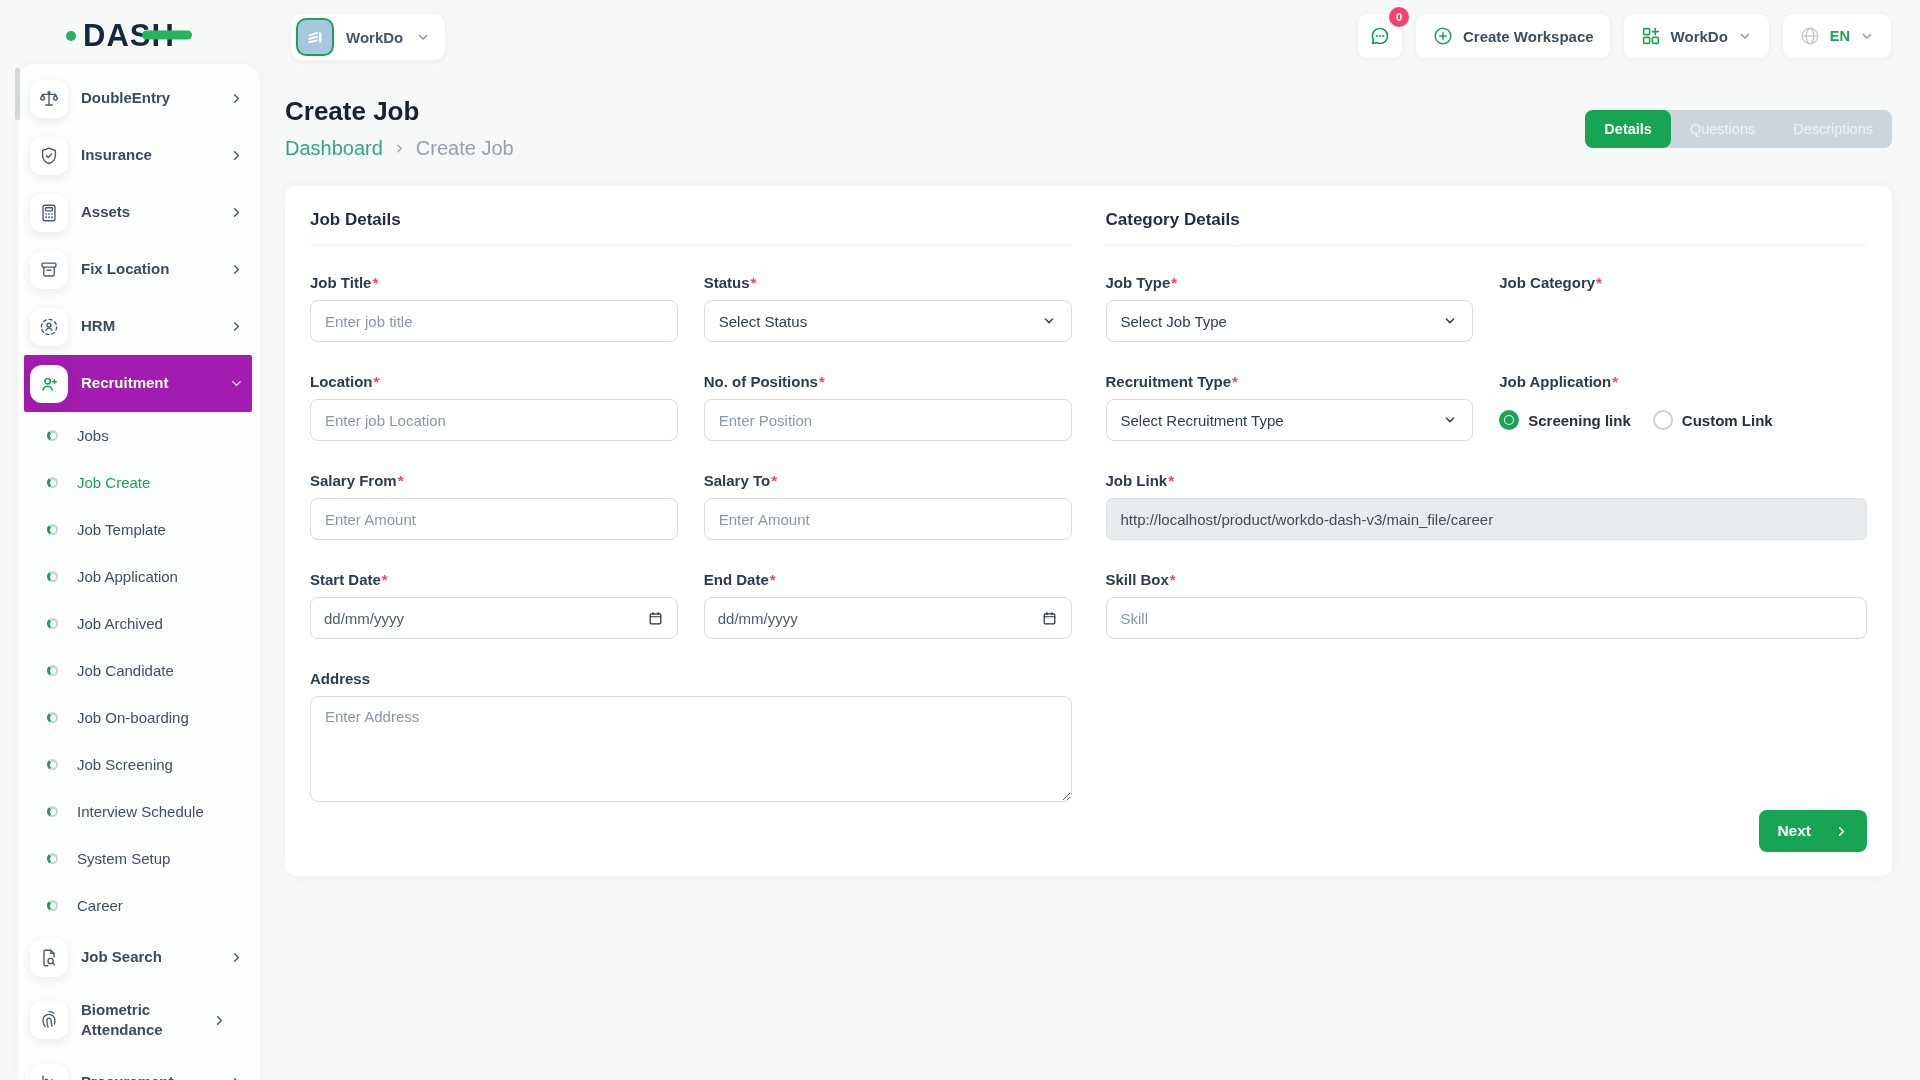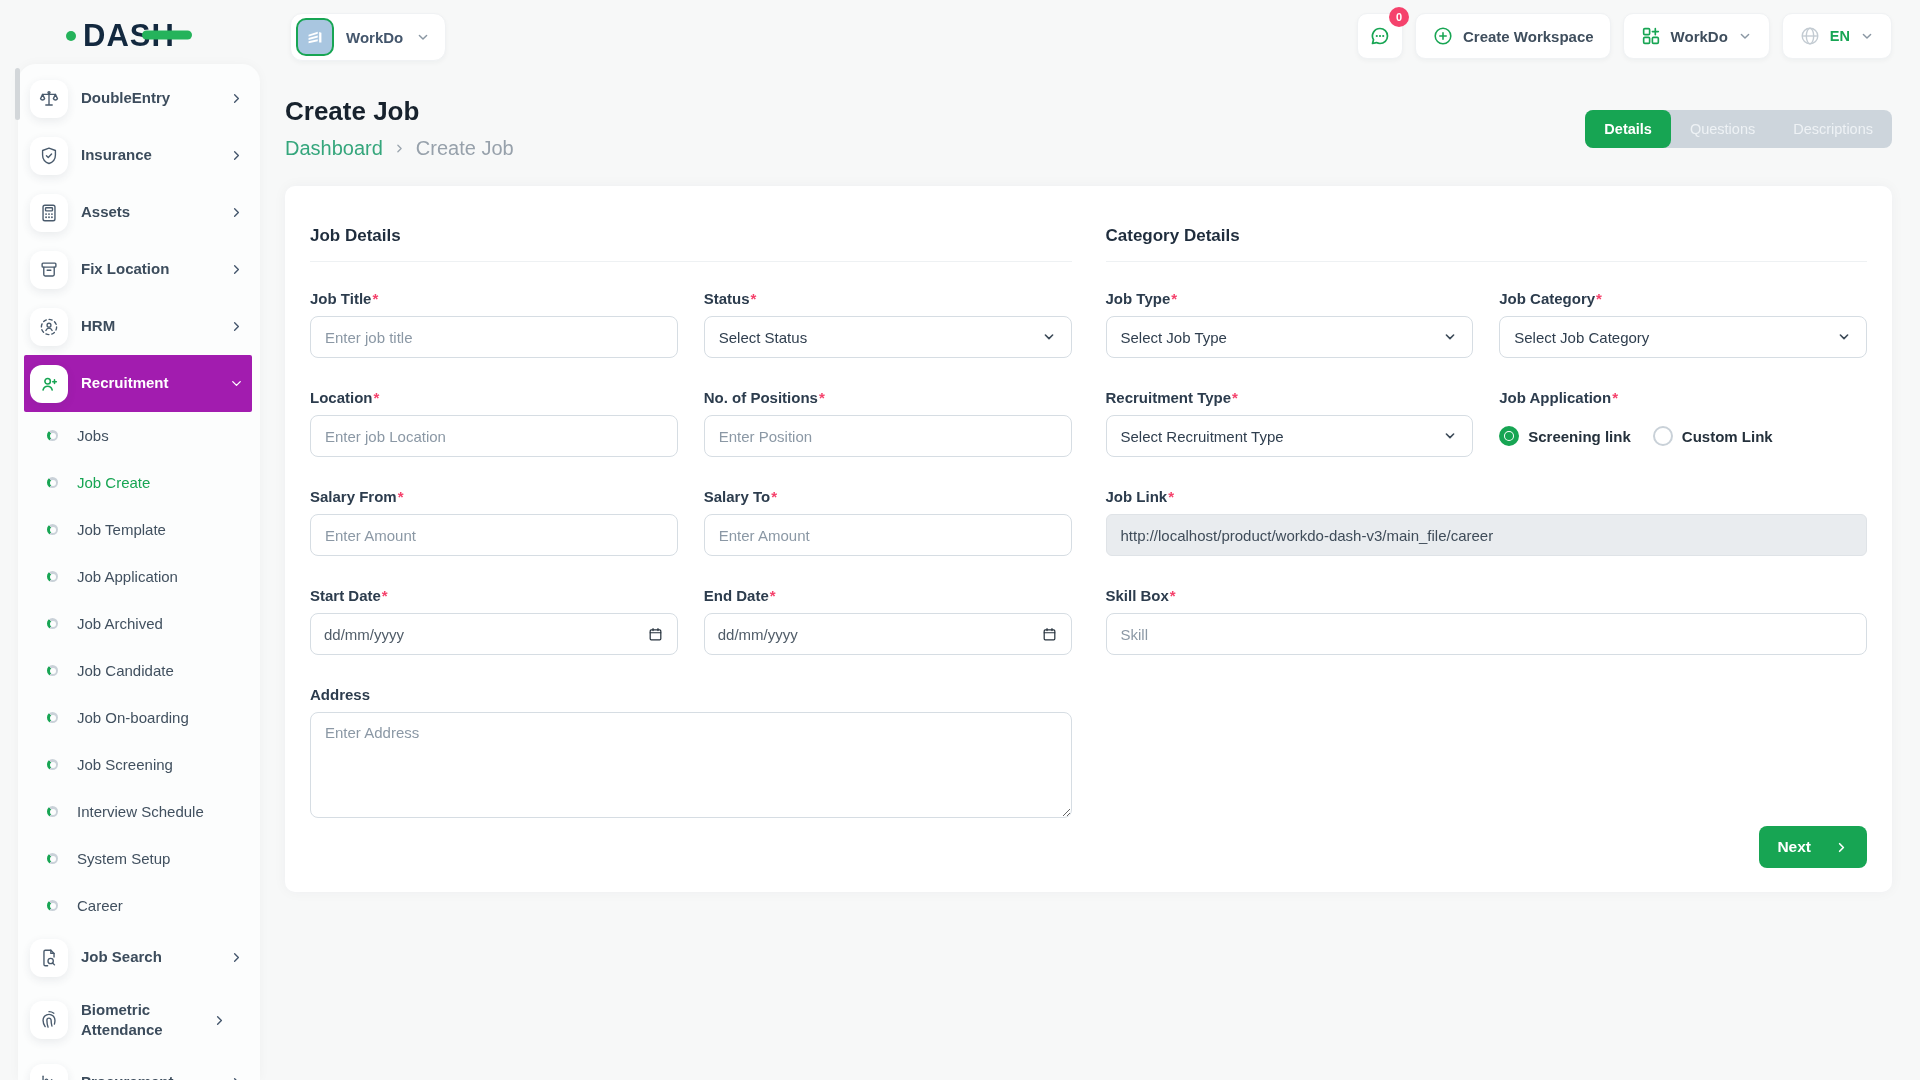--- a/index.html
+++ b/index.html
@@ -55,21 +55,21 @@
   .bc-home { color:#35a67c; cursor:pointer; }
   .bc-cur { color:#97a1ab; }
   .tabs { display:flex; background:#cdd5dc; border-radius:8px; margin-top:14px; }
   .tab { height:38px; padding:0 19px; display:flex; align-items:center; font-size:14.5px; color:#eef2f5; cursor:pointer; }
   .tab.active { background:#17a553; color:#fff; border-radius:8px; font-weight:600; }
 
   .card { margin-top:26px; background:#fff; border-radius:10px; box-shadow:0 0 14px rgba(40,50,60,.045);
     padding:24px 25px 24px; }
   .card-grid { display:grid; grid-template-columns:1fr 1fr; column-gap:34px; }
   .sec-title { font-size:17px; font-weight:700; color:#1f2d3d; padding-bottom:15px; border-bottom:1px solid #eef1f3;
-    margin-bottom:28px;margin-top:16px; }
+    margin-bottom:28px; }
   .fields { display:grid; grid-template-columns:1fr 1fr; column-gap:26px; }
   .fgroup { margin-bottom:31px; }
   .full { grid-column:1 / -1; }
   .flabel { display:inline-block; font-size:15px; font-weight:600; color:#2c3c4d; margin-bottom:9px; }
   .req::after { content:"*"; color:#f5426c; margin-left:1px; }
   .tinput { width:100%; height:42px; border:1px solid #d6dde3; border-radius:8px; padding:0 14px; font-size:15px;
     color:#2c3c4d; background:#fff; outline:none; font-family:"Liberation Sans",sans-serif; }
   .tinput::placeholder, .taddr::placeholder { color:#8b98a5; }
   .select { height:42px; border:1px solid #d6dde3; border-radius:8px; background:#fff; display:flex; align-items:center;
     justify-content:space-between; padding:0 14px; font-size:15px; color:#2f3e4e; cursor:pointer; }
@@ -429,26 +429,20 @@
             <span class="flabel req">Job Type</span>
             <div class="select">
               <span>Select Job Type</span>
               <svg width="16" height="16" viewBox="0 0 20 20" fill="none" stroke="#3c4a58" stroke-width="2" stroke-linecap="round" stroke-linejoin="round">
                   <path d="M5.5 7.5l4.5 4.5 4.5-4.5"></path>
                 </svg>
             </div>
           </div>
           <div class="fgroup">
             <span class="flabel req">Job Category</span>
-            <div class="select">
-              <span>Select Job Category</span>
-              <svg width="16" height="16" viewBox="0 0 20 20" fill="none" stroke="#3c4a58" stroke-width="2" stroke-linecap="round" stroke-linejoin="round">
-                  <path d="M5.5 7.5l4.5 4.5 4.5-4.5"></path>
-                </svg>
-            </div>
           </div>
           <div class="fgroup">
             <span class="flabel req">Recruitment Type</span>
             <div class="select">
               <span>Select Recruitment Type</span>
               <svg width="16" height="16" viewBox="0 0 20 20" fill="none" stroke="#3c4a58" stroke-width="2" stroke-linecap="round" stroke-linejoin="round">
                   <path d="M5.5 7.5l4.5 4.5 4.5-4.5"></path>
                 </svg>
             </div>
           </div>

